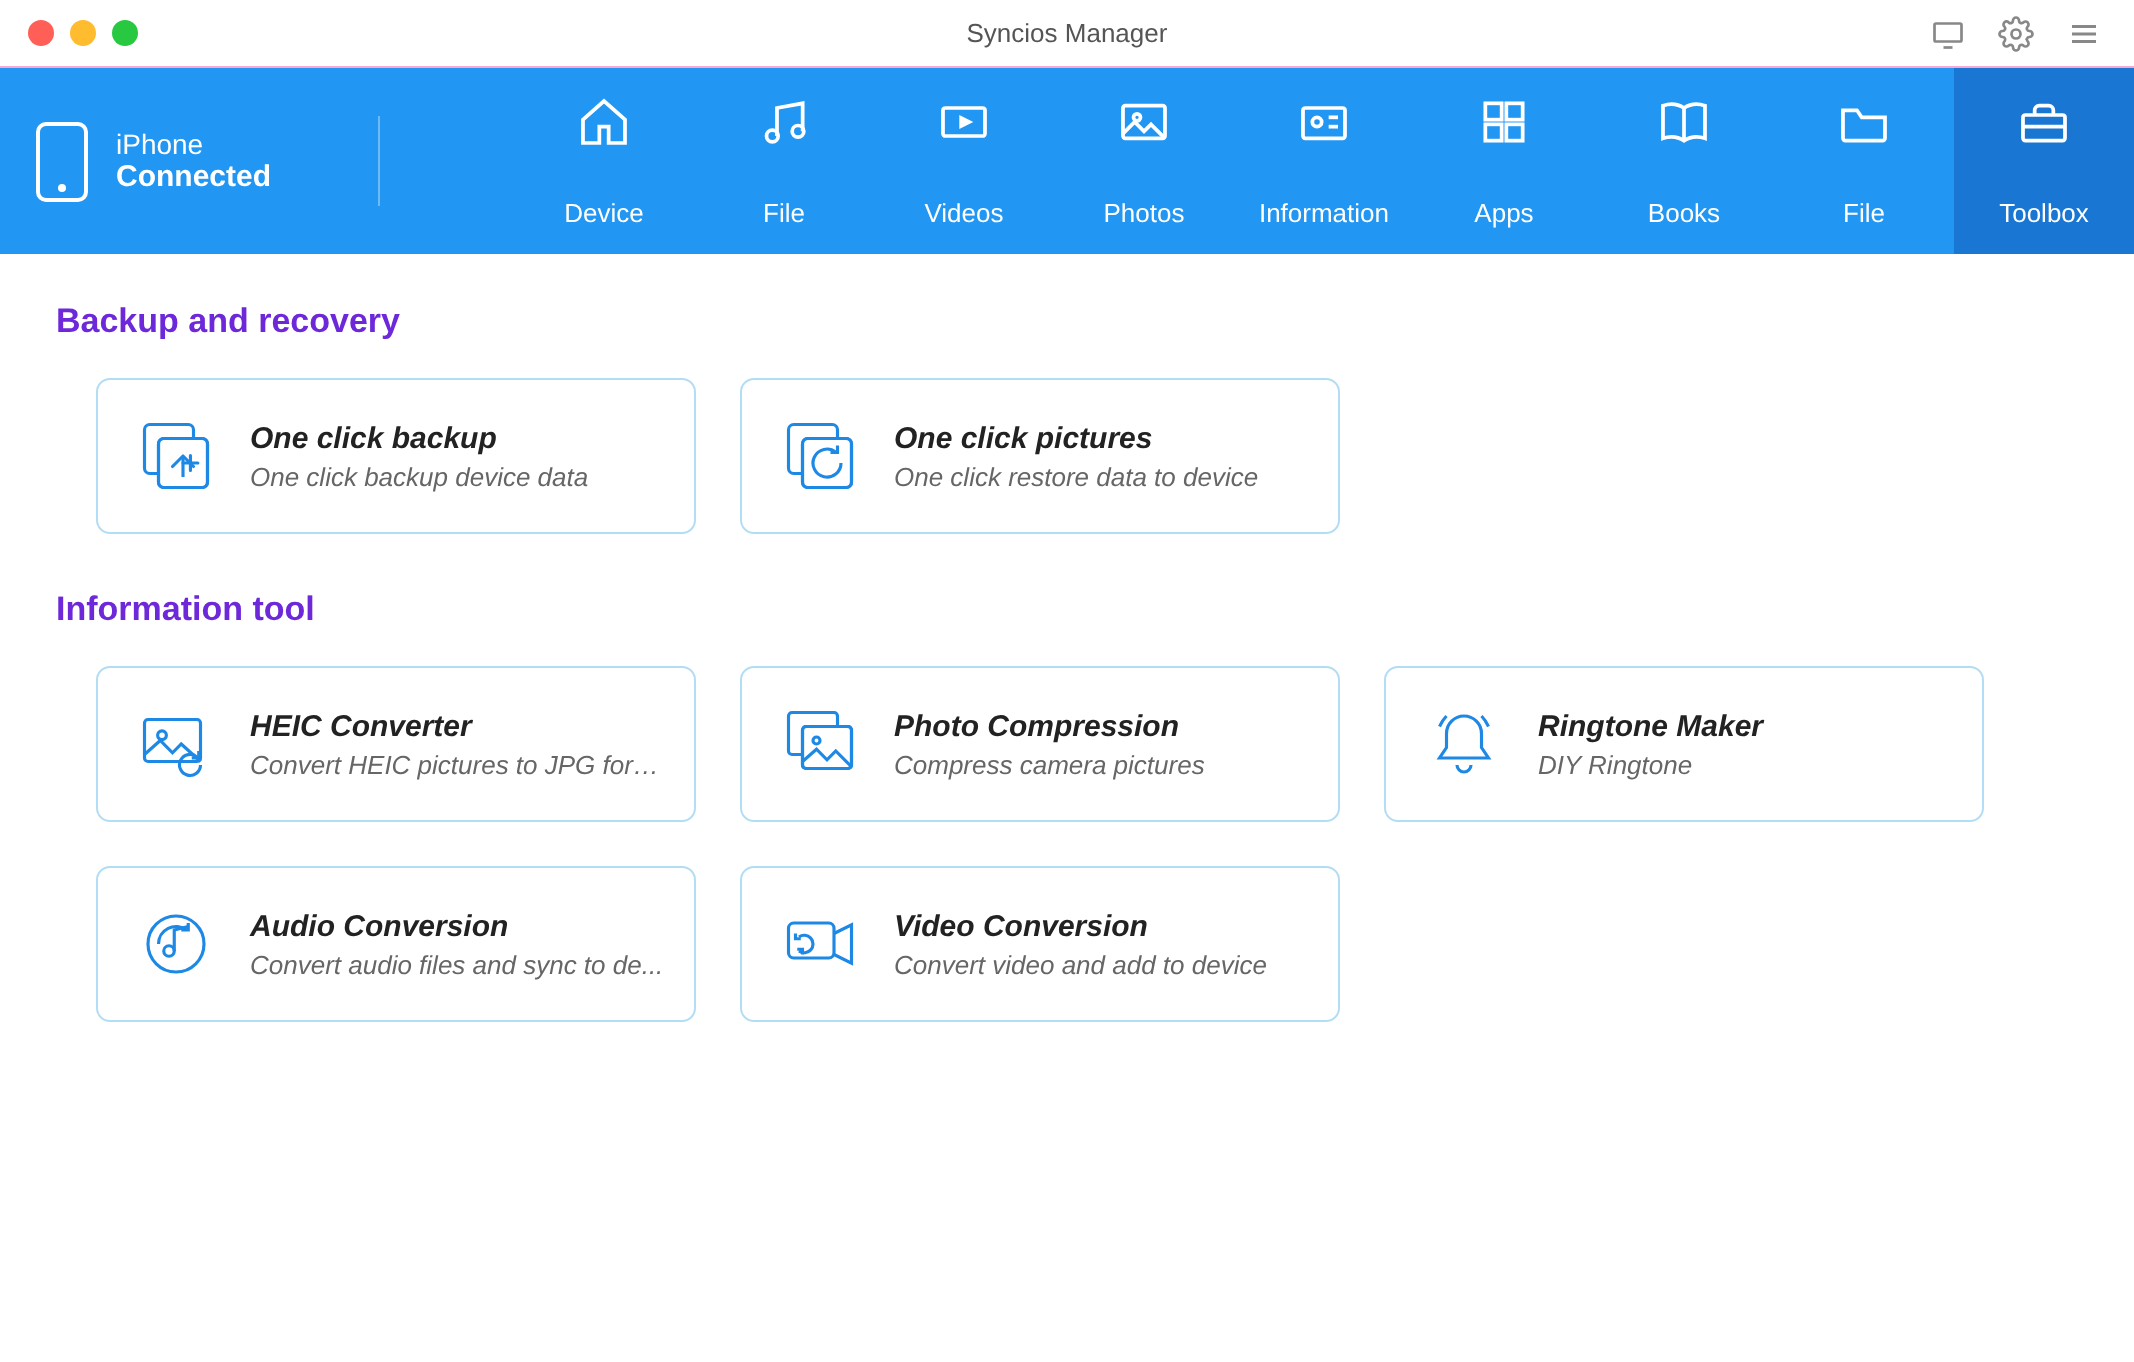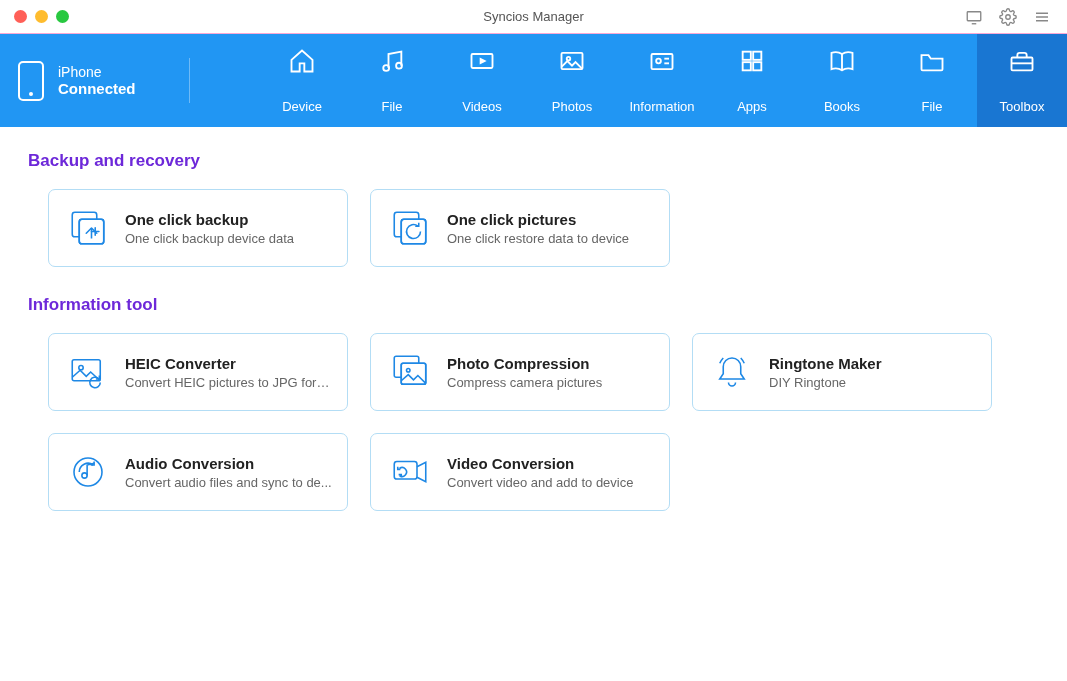--- a/index.html
+++ b/index.html
@@ -29,21 +29,21 @@
   .tabs { flex: 1; display: flex; justify-content: flex-end; padding-right: 0; }
   .tab { width: 90px; display: flex; flex-direction: column; align-items: center; justify-content: center; gap: 24px; cursor: pointer; font-size: 13px; }
   .tab svg { width: 28px; height: 28px; stroke: #fff; fill: none; stroke-width: 1.6; }
   .tab.active { background: #1976d2; }
   
   
   .content { padding: 24px 28px; }
   .section-title { color: #6d28d9; font-size: 17px; font-weight: 600; margin-bottom: 18px; }
   .section { margin-bottom: 28px; }
   .cards { display: flex; flex-wrap: wrap; gap: 22px; padding-left: 20px; }
-  .card { width: 300px; height: 78px; border: 1px solid #b3ddf5; border-radius: 7px; display: flex; align-items: center; padding: 0 18px; cursor: pointer; }
+  .card { width: 300px; height: 78px; border: 1px solid #b3ddf5; border-radius: 7px; display: flex; align-items: center; padding: 0 18px; cursor: pointer; font-style: italic; }
   .card .cicon { width: 42px; height: 42px; flex: 0 0 42px; margin-right: 16px; display:flex; align-items:center; justify-content:center; }
   .card .cicon svg { width: 42px; height: 42px; stroke: #1e88e5; fill: none; stroke-width: 1.8; }
   .card .ctext .ctitle { font-size: 15px; font-weight: 600; color: #222; margin-bottom: 3px; }
   .card .ctext .cdesc { font-size: 13px; color: #666; white-space: nowrap; overflow: hidden; text-overflow: ellipsis; max-width: 210px; }
   .cards.wrap3 .card { margin-bottom: 0; }
 </style>
 </head>
 <body>
 
 <div class="titlebar">

